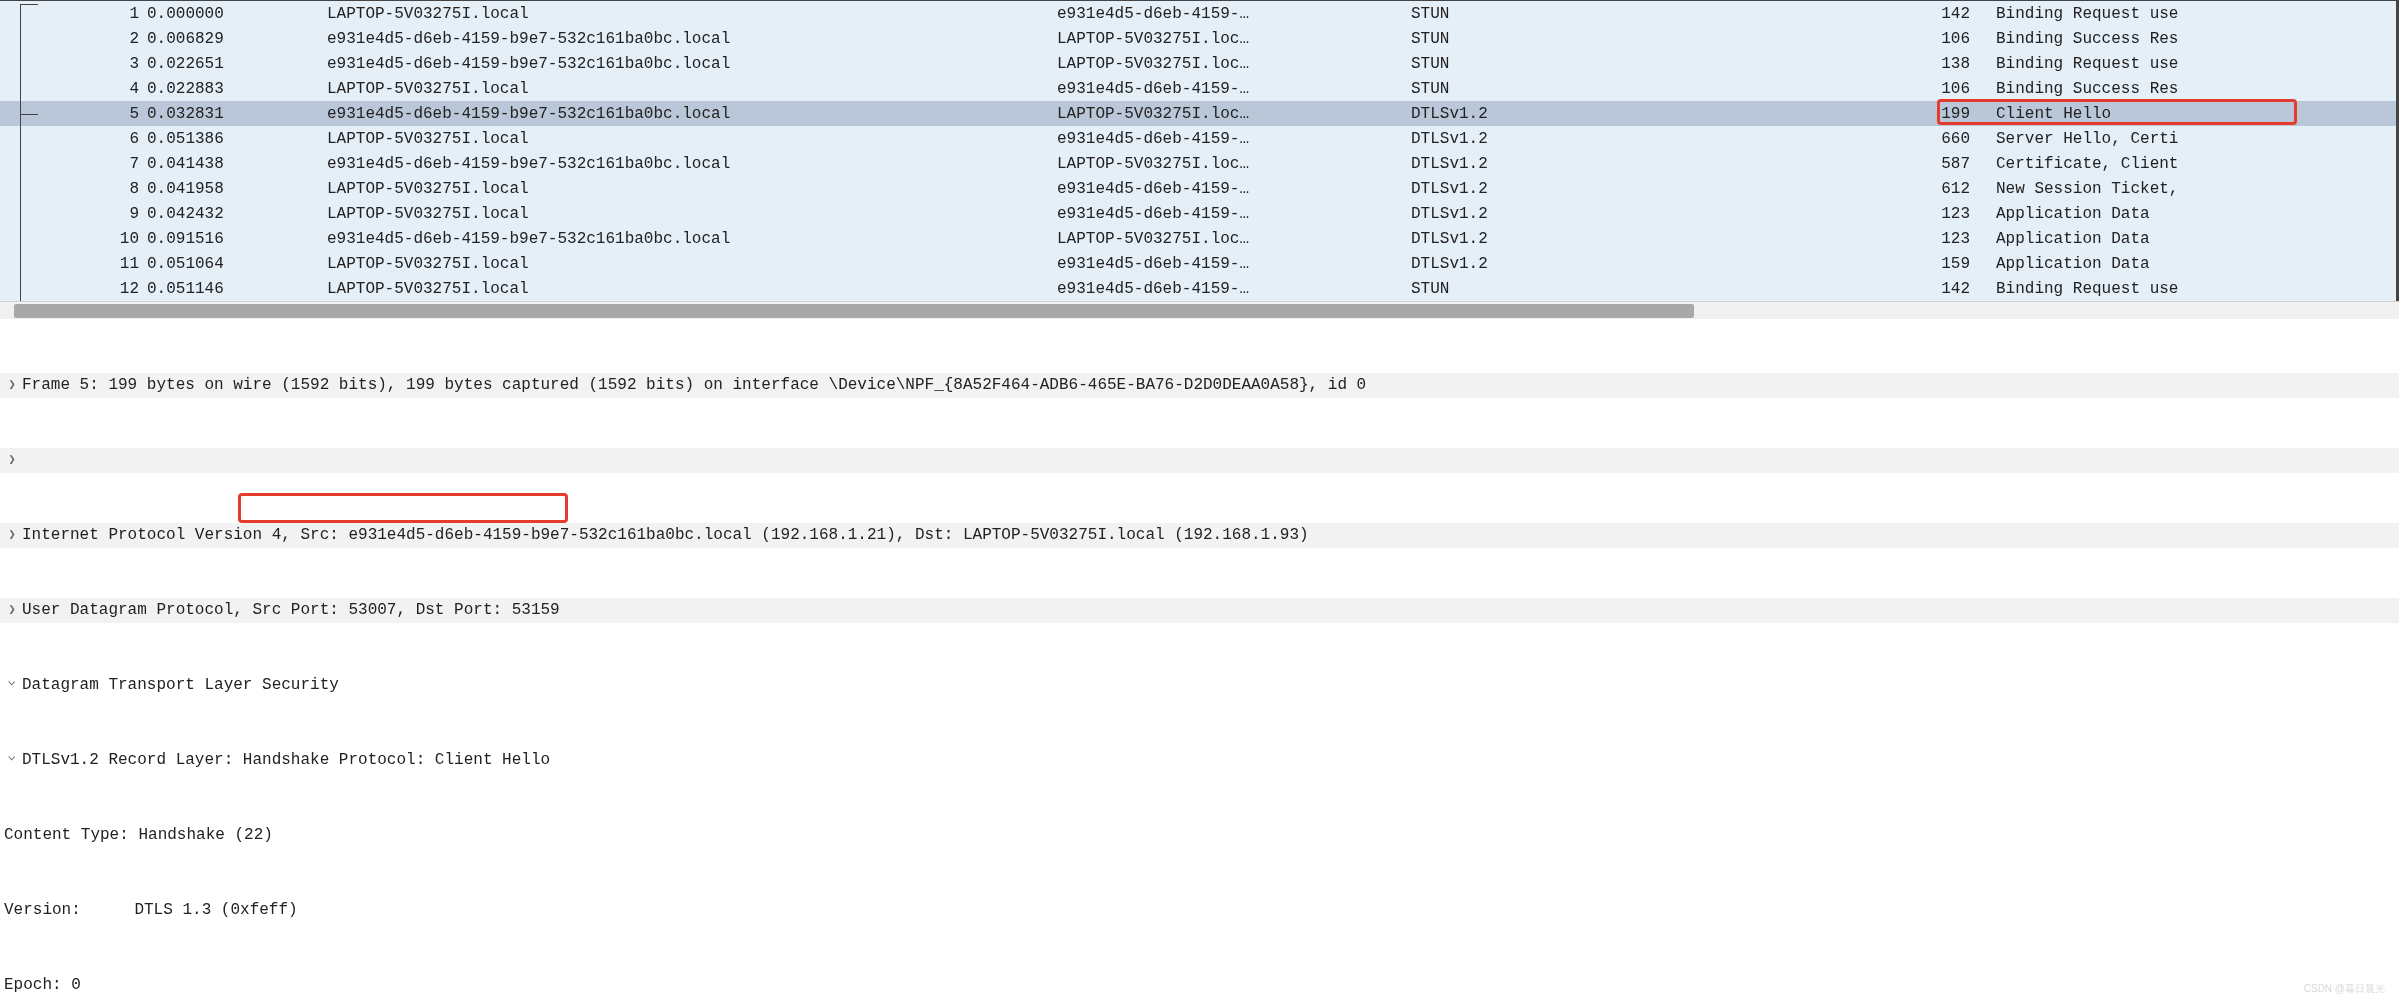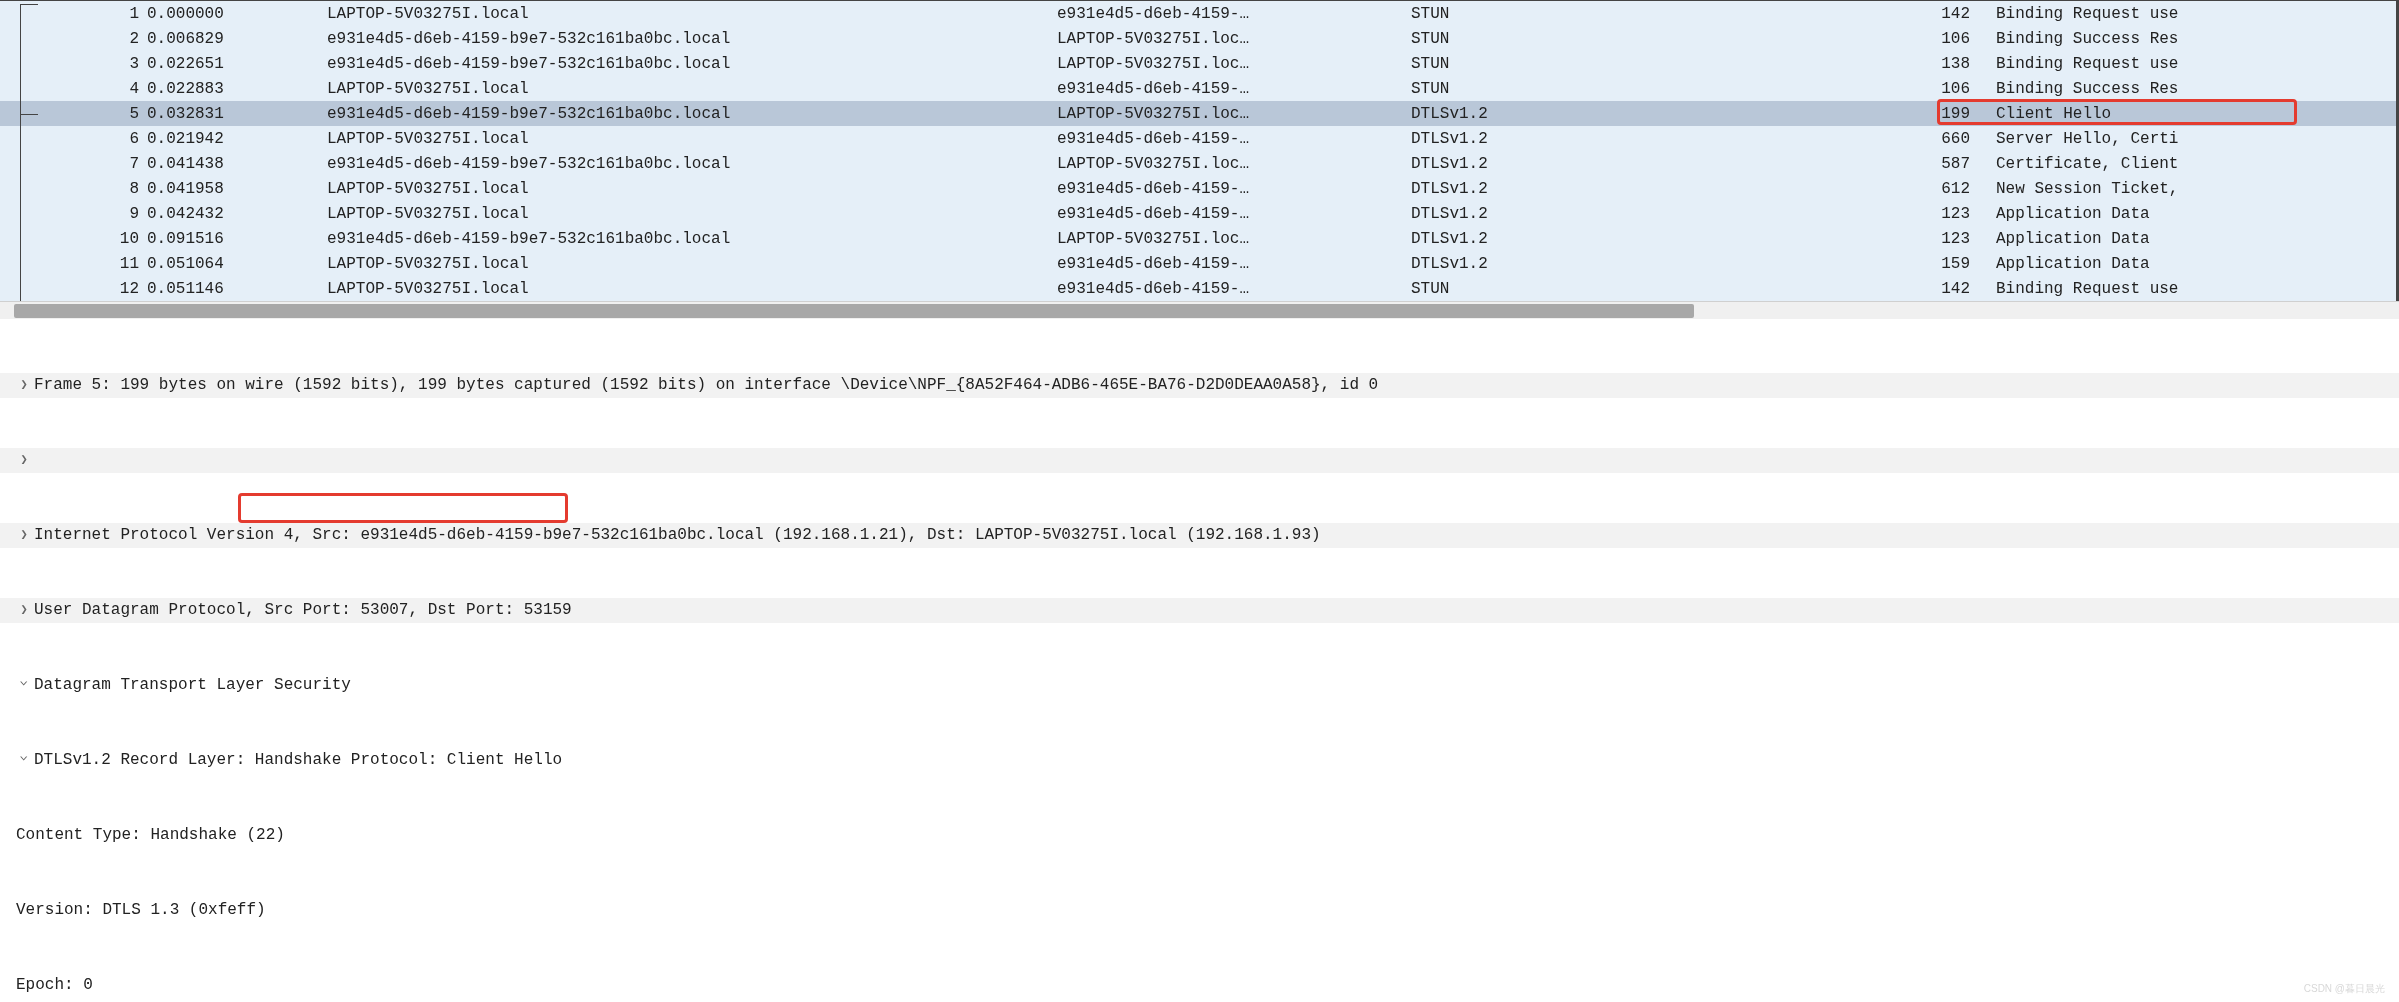--- a/index.html
+++ b/index.html
@@ -96,21 +96,21 @@
     font-size: 16px;
     line-height: 25px;
     white-space: pre;
   }
   .details .hdr {
     background: #f2f2f2;
   }
   .details .line {
     display: flex;
     align-items: center;
-    padding-left: 16px;
+    padding-left: 4px;
     font-family: Liberation Mono, monospace;
   }
   .chev {
     width: 16px;
     display: inline-block;
     text-align: center;
     color: #666;
     font-size: 12px;
     margin-right: 2px;
   }
@@ -185,21 +185,21 @@
       <span class="cell c-no">5</span>
       <span class="cell c-time">0.032831</span>
       <span class="cell c-src">e931e4d5-d6eb-4159-b9e7-532c161ba0bc.local</span>
       <span class="cell c-dst">LAPTOP-5V03275I.loc…</span>
       <span class="cell c-proto">DTLSv1.2</span>
       <span class="cell c-len">199</span>
       <span class="cell c-info">Client Hello</span>
     </div>
     <div class="row">
       <span class="cell c-no">6</span>
-      <span class="cell c-time">0.021942</span>
+      <span class="cell c-time">0.051386</span>
       <span class="cell c-src">LAPTOP-5V03275I.local</span>
       <span class="cell c-dst">e931e4d5-d6eb-4159-…</span>
       <span class="cell c-proto">DTLSv1.2</span>
       <span class="cell c-len">660</span>
       <span class="cell c-info">Server Hello, Certi</span>
     </div>
     <div class="row">
       <span class="cell c-no">7</span>
       <span class="cell c-time">0.041438</span>
       <span class="cell c-src">e931e4d5-d6eb-4159-b9e7-532c161ba0bc.local</span>
@@ -260,21 +260,21 @@
 </div>
 
 <div class="details">
   <div class="line hdr"><span class="chev right"></span><span>Frame 5: 199 bytes on wire (1592 bits), 199 bytes captured (1592 bits) on interface \Device\NPF_{8A52F464-ADB6-465E-BA76-D2D0DEAA0A58}, id 0</span></div>
   <div class="line hdr"><span class="chev right"></span></div>
   <div class="line hdr"><span class="chev right"></span><span>Internet Protocol Version 4, Src: e931e4d5-d6eb-4159-b9e7-532c161ba0bc.local (192.168.1.21), Dst: LAPTOP-5V03275I.local (192.168.1.93)</span></div>
   <div class="line hdr"><span class="chev right"></span><span>User Datagram Protocol, Src Port: 53007, Dst Port: 53159</span></div>
   <div class="line"><span class="chev down"></span><span>Datagram Transport Layer Security</span></div>
   <div class="line ind1"><span class="chev down"></span><span>DTLSv1.2 Record Layer: Handshake Protocol: Client Hello</span></div>
   <div class="line ind3"><span>Content Type: Handshake (22)</span></div>
-  <div class="line ind3" style="position:relative;">
+  <div class="line ind3" style="position:relative;gap:44px;">
     <span>Version:</span><span id="version-value"> DTLS 1.3 (0xfeff)</span>
   </div>
   <div class="line ind3"><span>Epoch: 0</span></div>
   
   
   
 </div>
 
 <div class="redbox" style="left:1937px; top:99px; width:360px; height:26px;"></div>
 <div class="redbox" style="left:238px; top:493px; width:330px; height:30px;"></div>

